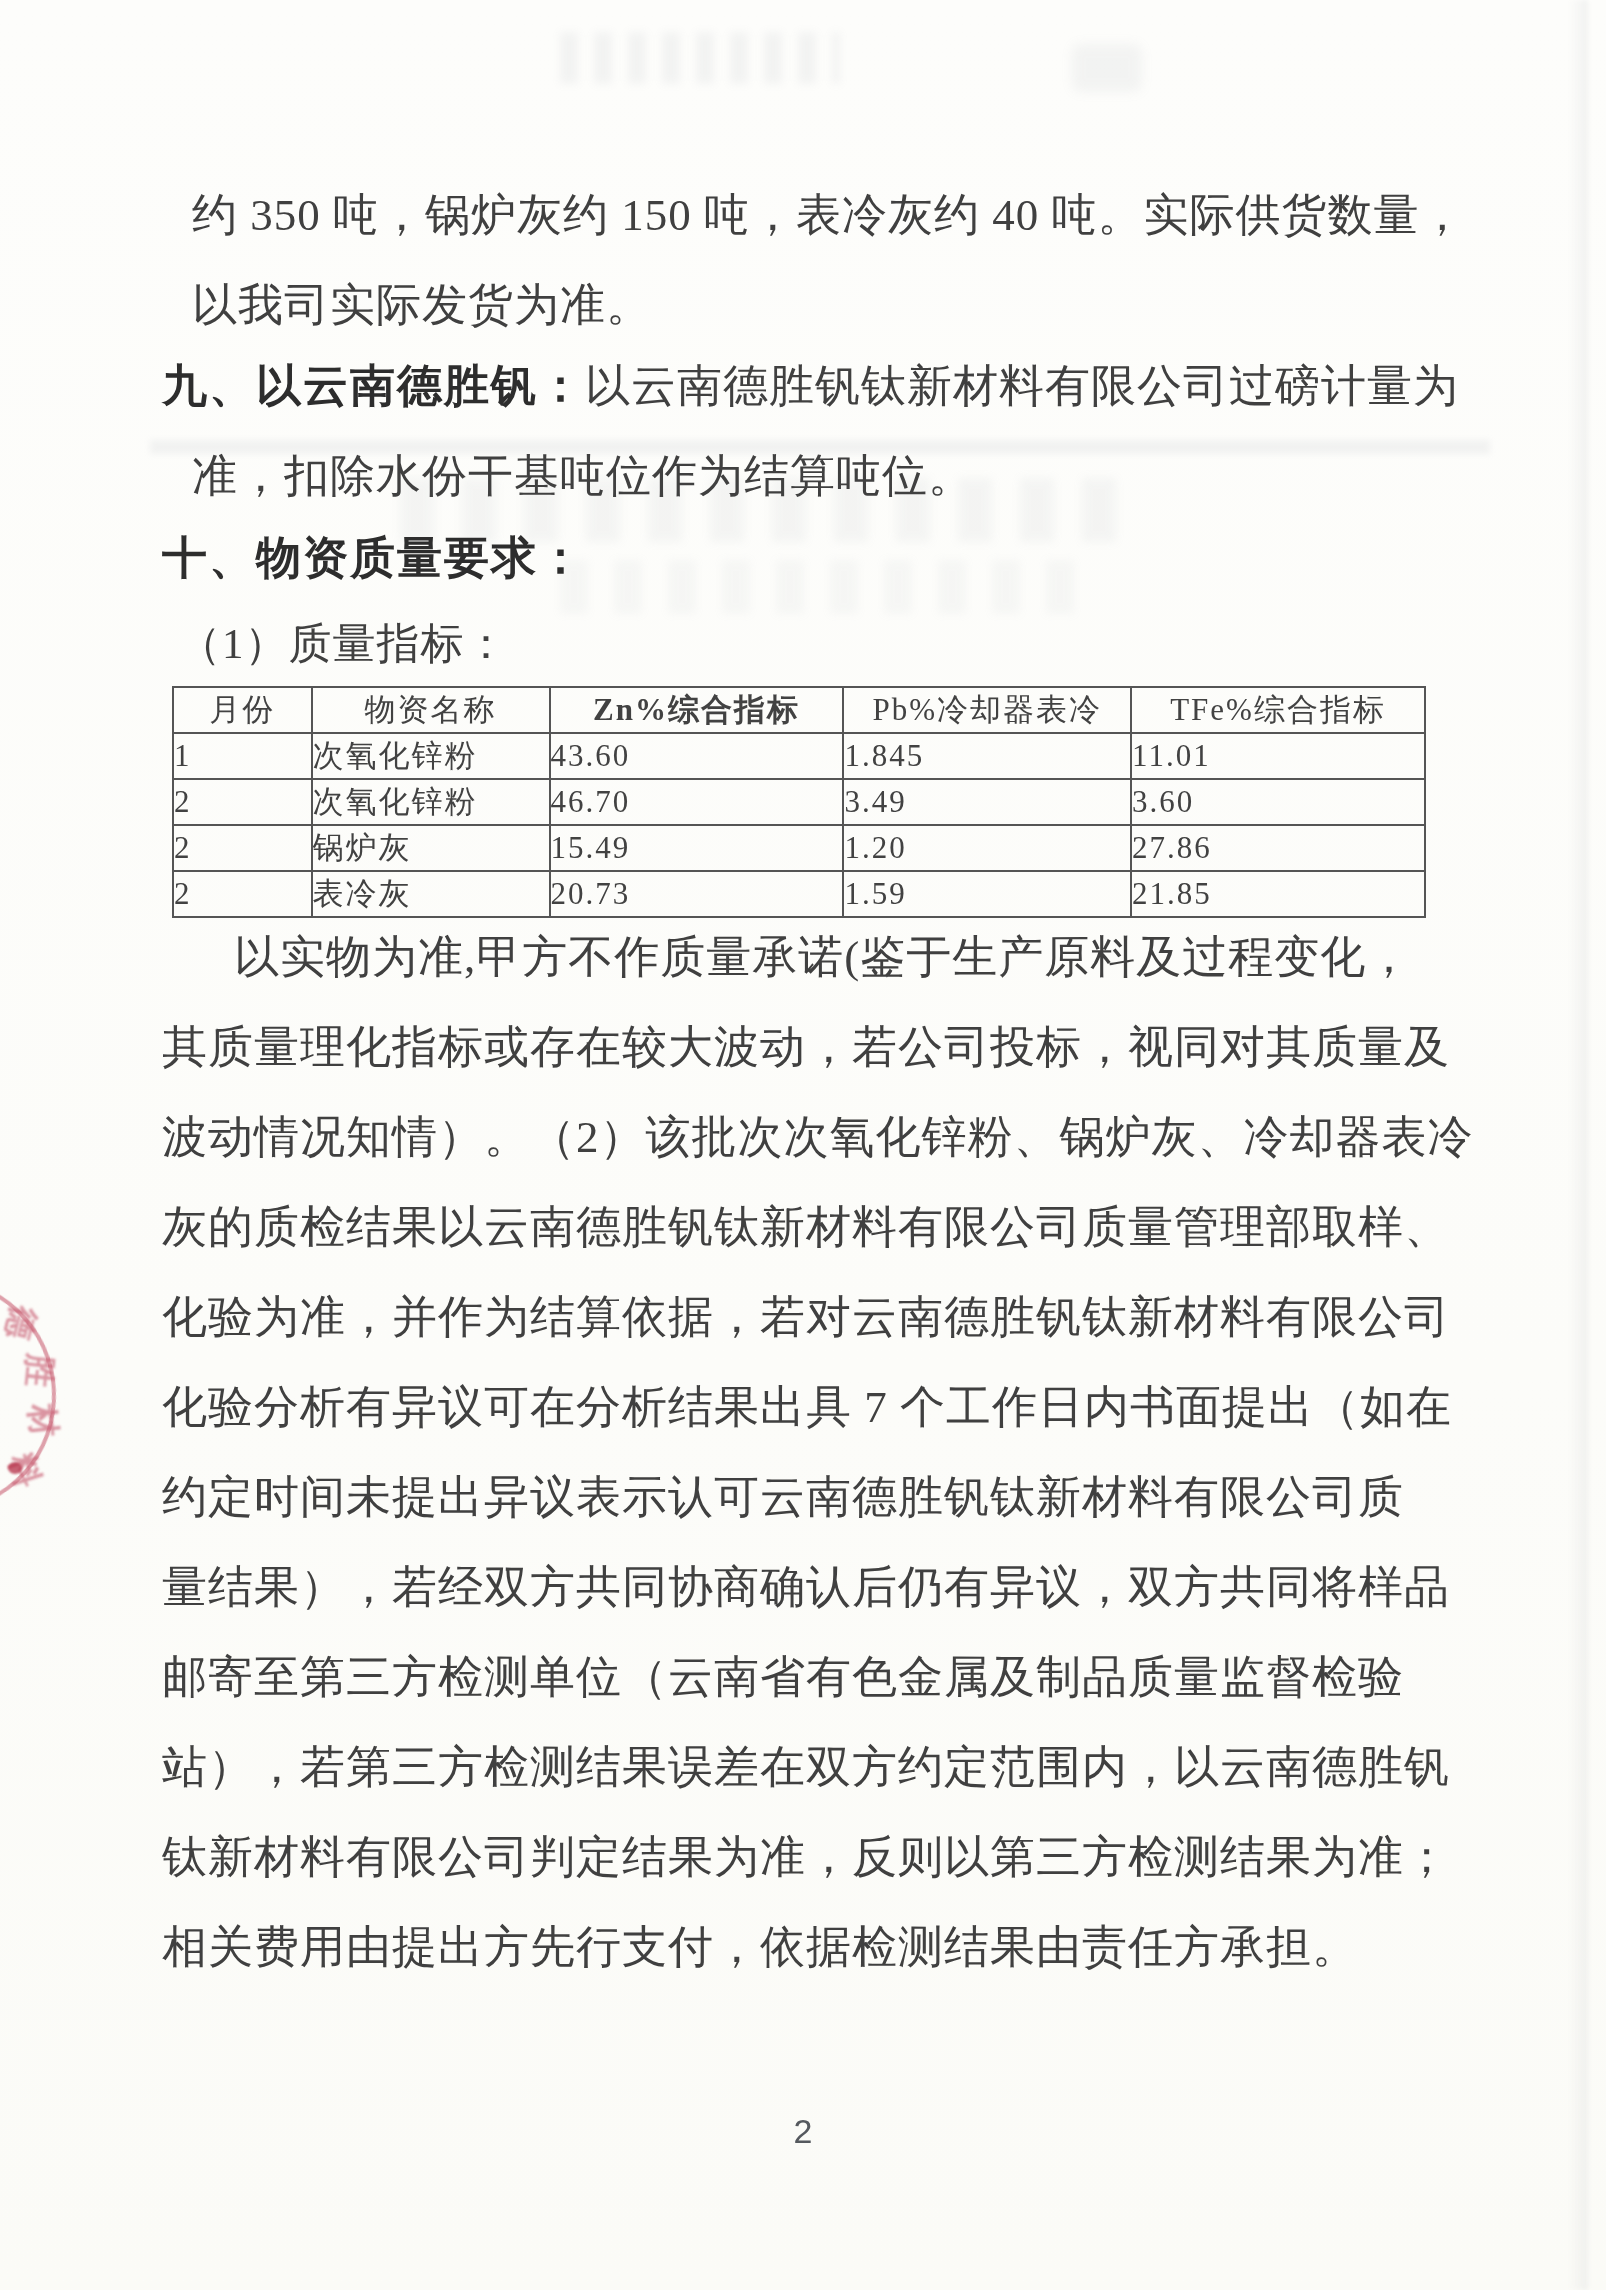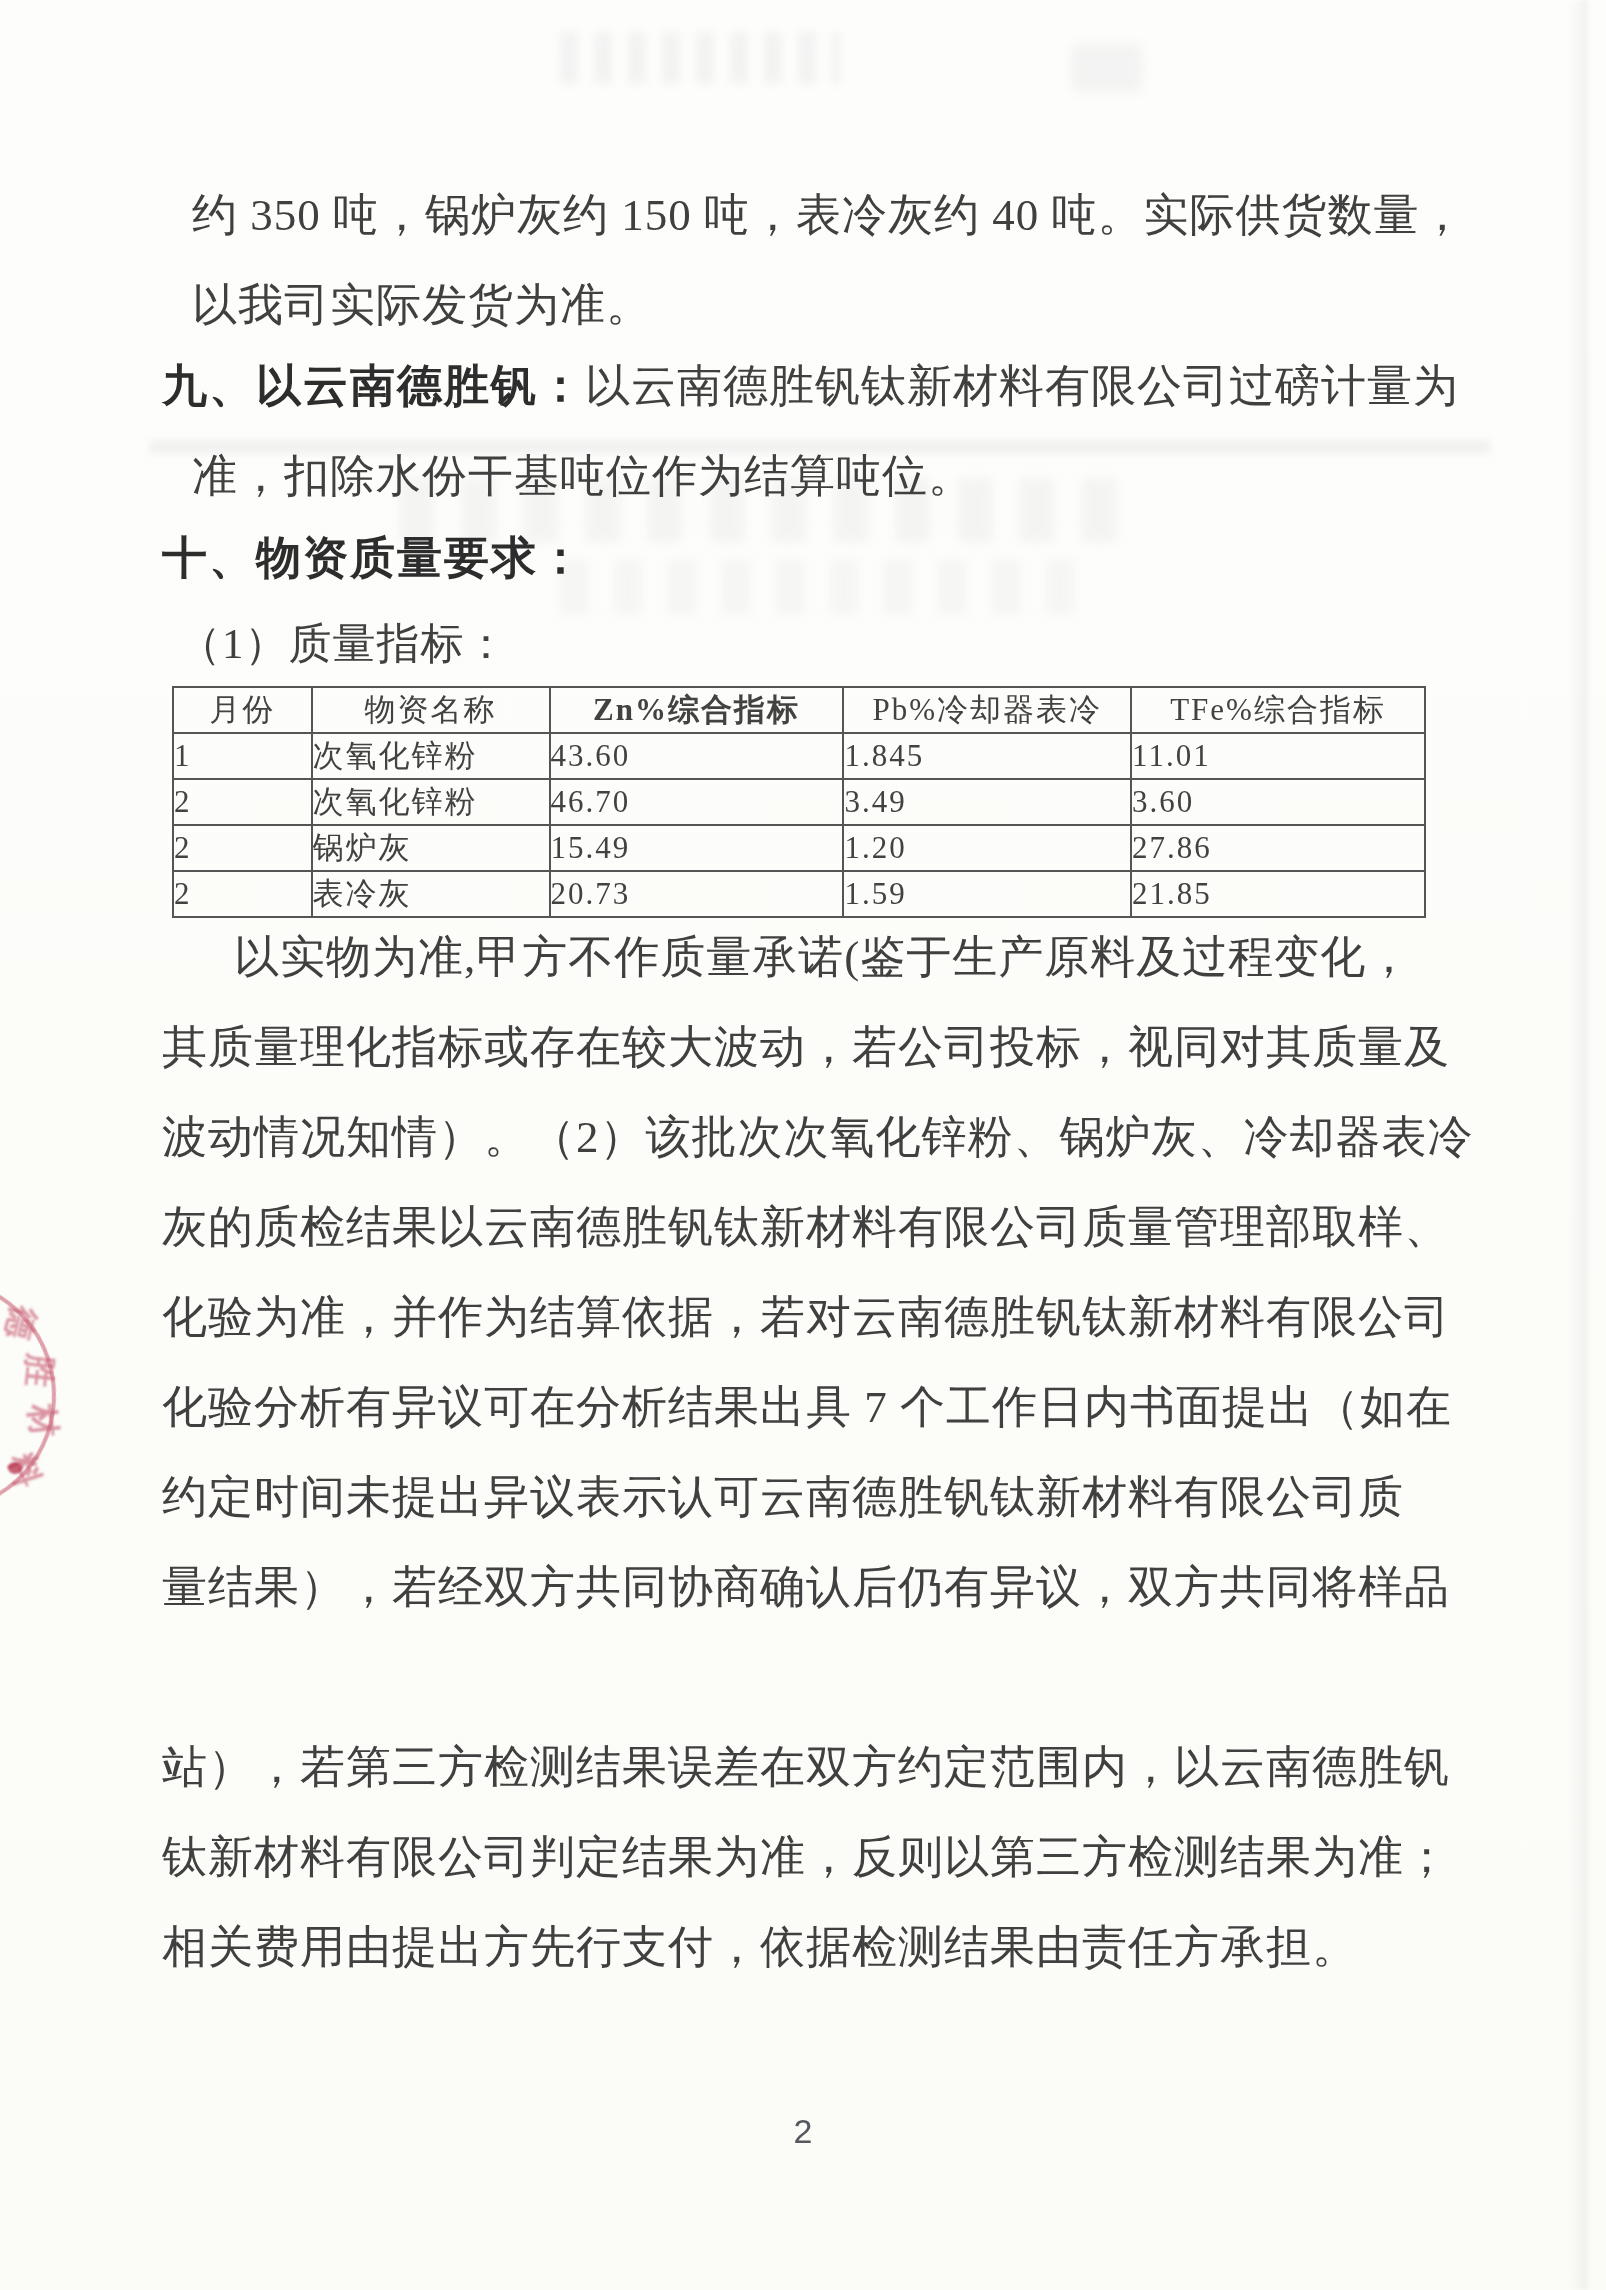--- a/index.html
+++ b/index.html
@@ -164,19 +164,20 @@
     </table>
 
   <div class="tline indent2" style="top:912px">以实物为准,甲方不作质量承诺(鉴于生产原料及过程变化，</div>
   <div class="tline" style="top:1002px">其质量理化指标或存在较大波动，若公司投标，视同对其质量及</div>
   <div class="tline" style="top:1092px">波动情况知情）。（2）该批次次氧化锌粉、锅炉灰、冷却器表冷</div>
   <div class="tline" style="top:1182px">灰的质检结果以云南德胜钒钛新材料有限公司质量管理部取样、</div>
   <div class="tline" style="top:1272px">化验为准，并作为结算依据，若对云南德胜钒钛新材料有限公司</div>
   <div class="tline" style="top:1362px">化验分析有异议可在分析结果出具 7 个工作日内书面提出（如在</div>
   <div class="tline" style="top:1452px">约定时间未提出异议表示认可云南德胜钒钛新材料有限公司质</div>
   <div class="tline" style="top:1542px">量结果），若经双方共同协商确认后仍有异议，双方共同将样品</div>
+  <div class="tline" style="top:1632px">邮寄至第三方检测单位（云南省有色金属及制品质量监督检验</div>
   <div class="tline" style="top:1722px">站），若第三方检测结果误差在双方约定范围内，以云南德胜钒</div>
   <div class="tline" style="top:1812px">钛新材料有限公司判定结果为准，反则以第三方检测结果为准；</div>
   <div class="tline" style="top:1902px">相关费用由提出方先行支付，依据检测结果由责任方承担。</div>
 
   <div class="page-number">2</div>
 
 </div>
 
 </body></html>

